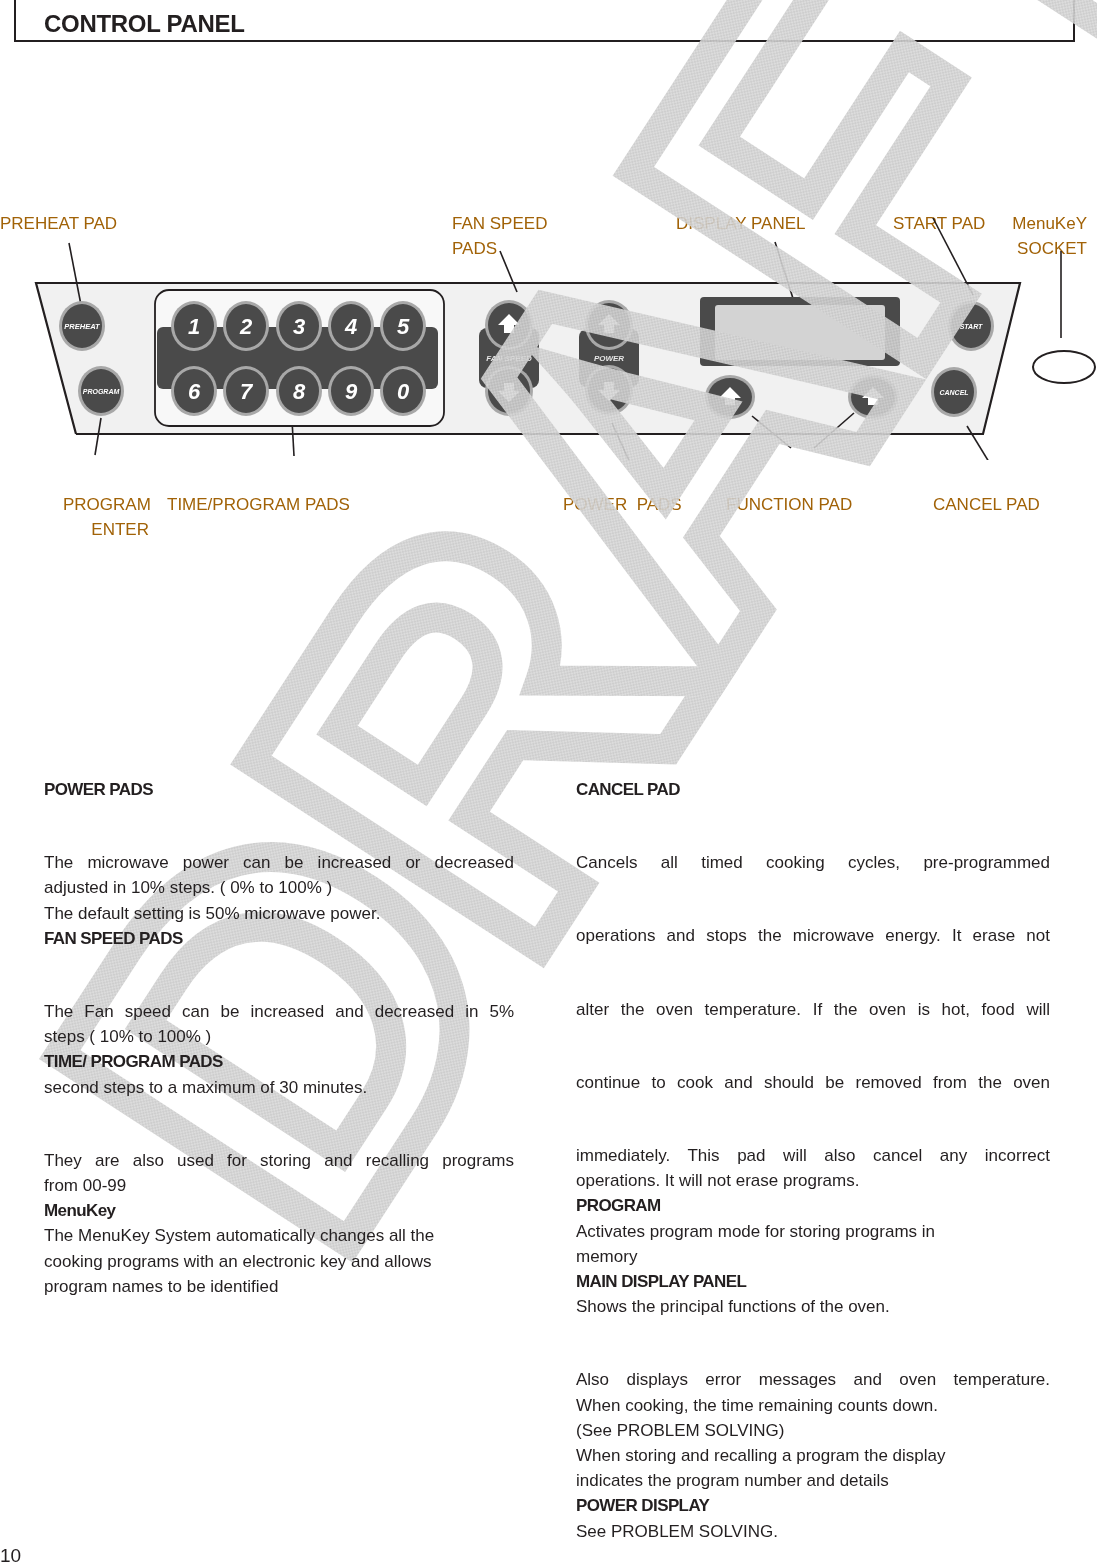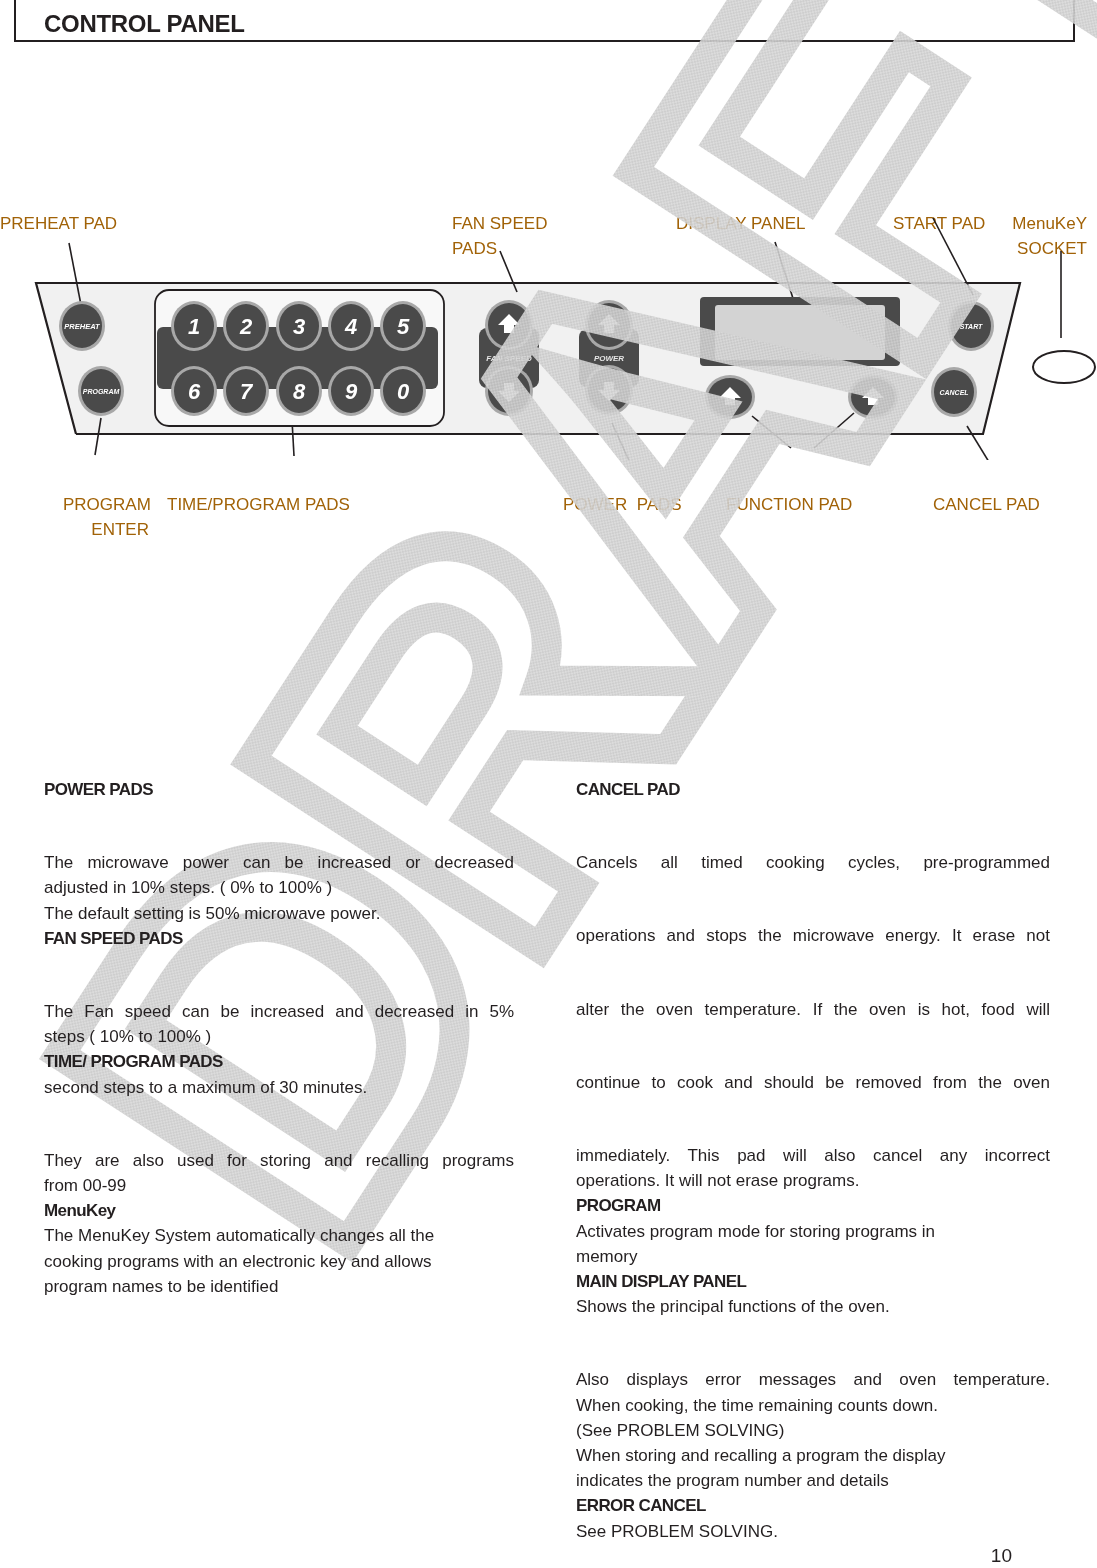--- a/index.html
+++ b/index.html
@@ -11,21 +11,21 @@
 
   .callout { position: absolute; font-size: 17px; line-height: 25px; white-space: pre; color: #a16207; margin-top: 24px; }
   .callout.right { text-align: right; }
 
   svg.panel { position: absolute; left: 0; top: 0; }
 
   .body-col { position: absolute; font-size: 17px; line-height: 25.2px; }
   .body-col .h { font-weight: bold; letter-spacing: -0.6px; }
   .body-col .p { }
   .justify { text-align: justify; text-align-last: justify; margin-top: 48px; }
-  .page-number { position: absolute; left: 0; width: 972px; text-align: right; top: 1545px; font-size: 19px; padding-left: 40px; }
+  .page-number { position: absolute; left: 0; width: 972px; text-align: left; top: 1545px; font-size: 19px; }
 
   .wm { position: absolute; left: 0; top: 0; pointer-events: none; }
 </style>
 </head>
 <body>
 
 <div class="header-box">
   <div class="header-title">CONTROL PANEL</div>
 </div>
 
@@ -225,17 +225,17 @@
     <div class="h">PROGRAM</div>
     <div class="p">Activates program mode for storing programs in</div>
     <div class="p">memory</div>
     <div class="h">MAIN DISPLAY PANEL</div>
     <div class="p">Shows the principal functions of the oven.</div>
     <div class="p justify">Also displays error messages and oven temperature.</div>
     <div class="p">When cooking, the time remaining counts down.</div>
     <div class="p">(See PROBLEM SOLVING)</div>
     <div class="p">When storing and recalling a program the display</div>
     <div class="p">indicates the program number and details</div>
-    <div class="h">ERROR CANCEL</div>
+    <div class="h">POWER DISPLAY</div>
     <div class="p">See PROBLEM SOLVING.</div>
   </div>
 
 <div class="page-number">10</div>
 
 </body></html>

